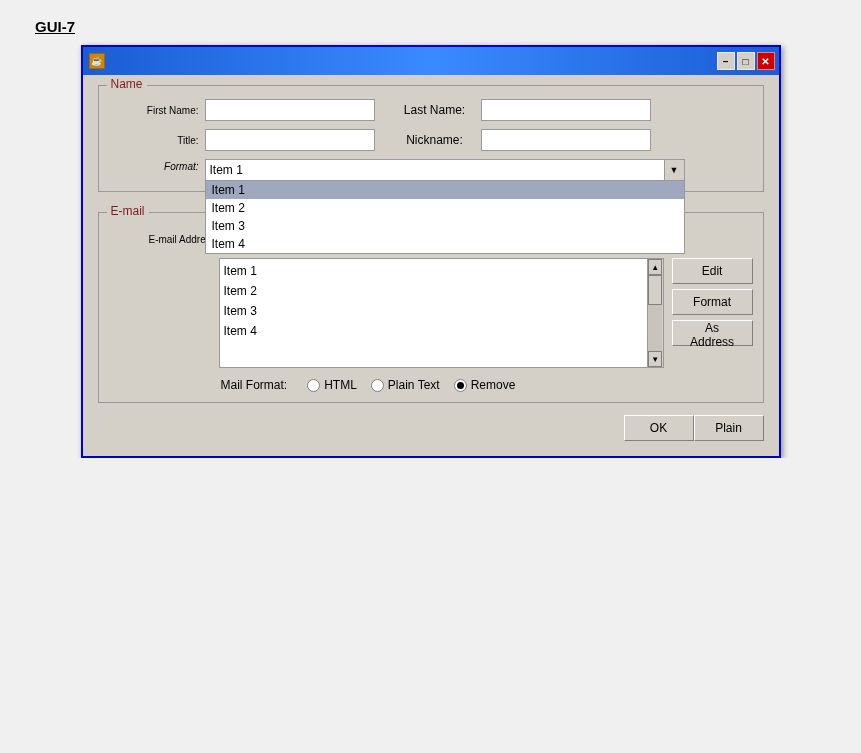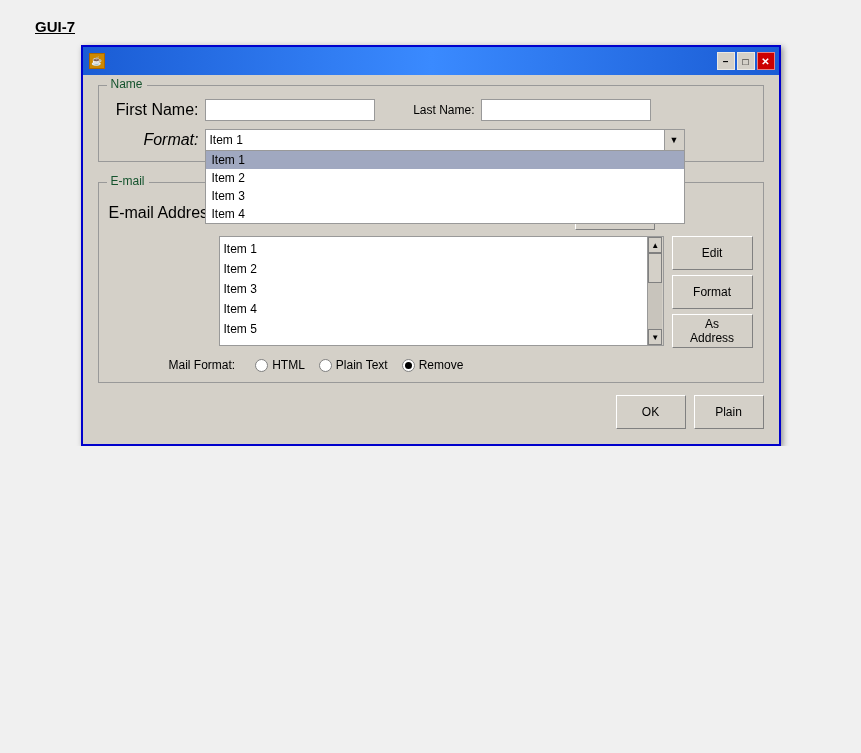--- a/index.html
+++ b/index.html
@@ -83,46 +83,46 @@
       background: #d4d0c8;
     }
     .group-box-legend {
       position: absolute;
       top: -9px;
       left: 8px;
       background: #d4d0c8;
       padding: 0 4px;
       font-size: 12px;
       font-weight: normal;
-      color: #14532d;
+      color: #7f1d1d;
     }
     .form-row {
       display: flex;
       align-items: center;
       margin-top: 8px;
     }
     .form-label {
       text-align: right;
       min-width: 90px;
       margin-right: 6px;
-      font-size: 16px;
+      font-size: 10px;
       color: #000;
     }
     .form-input {
       height: 22px;
       border: 1px solid #999;
       background: white;
       font-size: 12px;
       padding: 1px 3px;
     }
     .input-short { width: 170px; }
     .input-medium { width: 170px; }
     .spacer-label {
       min-width: 80px;
-      text-align: right;
+      text-align: center;
       margin-right: 6px;
       margin-left: 20px;
       font-size: 12px;
     }
     
     .dropdown-wrapper {
       position: relative;
       width: 480px;
     }
     .dropdown-display {
@@ -215,21 +215,21 @@
     .scrollbar-thumb {
       width: 14px;
       height: 30px;
       background: #d4d0c8;
       border: 1px solid #808080;
       position: absolute;
       top: 0;
     }
     
     .btn {
-      height: 34px;
+      height: 26px;
       min-width: 80px;
       background: #d4d0c8;
       border: 1px solid #808080;
       border-top-color: #ffffff;
       border-left-color: #ffffff;
       font-size: 12px;
       cursor: pointer;
       padding: 0 10px;
     }
     .email-actions {
@@ -267,21 +267,20 @@
     }
     .radio-dot {
       width: 7px;
       height: 7px;
       border-radius: 50%;
       background: #000;
     }
     .bottom-buttons {
       display: flex;
       justify-content: flex-end;
-      gap: 8px;
       margin-top: 12px;
     }
     .email-list-area {
       display: flex;
       align-items: flex-start;
       margin-top: 6px;
     }
   </style>
 </head>
 <body>
@@ -307,20 +306,26 @@
       <div class="group-box">
         <span class="group-box-legend">Name</span>
 
         <div class="form-row">
           <label class="form-label">First Name:</label>
           <input type="text" class="form-input input-short" value="" style="">
           <label class="form-label spacer-label">Last Name:</label>
           <input type="text" class="form-input input-medium" value="" style="">
         </div>
 
+        <div class="form-row">
+          <label class="form-label">Title:</label>
+          <input type="text" class="form-input input-short" value="" style="">
+          <label class="form-label spacer-label">Nickname:</label>
+          <input type="text" class="form-input input-medium" value="" style="">
+        </div>
 
         <div class="form-row" style="align-items:flex-start;">
           <label class="form-label" style="margin-top:2px;font-style:italic;">Format:</label>
           <div class="dropdown-wrapper">
             <div class="dropdown-display">
               <span>Item 1</span>
               <span class="dropdown-arrow">▼</span>
             </div>
             <div class="dropdown-list">
               <div class="dropdown-item selected">Item 1</div>
@@ -341,38 +346,37 @@
           <button class="btn" style="margin-left:8px;">Add</button>
         </div>
 
         <div class="email-list-area" style="margin-left:110px; margin-top:6px;">
           <div class="email-list-wrapper">
             <div class="email-list-content">
               <div>Item 1</div>
               <div>Item 2</div>
               <div>Item 3</div>
               <div>Item 4</div>
-              <div>Item 5</div>
             </div>
             <div class="scrollbar-v">
               <div class="scrollbar-arrow">▲</div>
               <div class="scrollbar-track">
                 <div class="scrollbar-thumb"></div>
               </div>
               <div class="scrollbar-arrow">▼</div>
             </div>
           </div>
           <div class="email-actions">
             <button class="btn">Edit</button>
             <button class="btn">Format</button>
             <button class="btn">As Address</button>
           </div>
         </div>
 
-        <div class="mail-format-row" style="margin-left:60px; margin-top:10px;">
+        <div class="mail-format-row" style="margin-left:112px; margin-top:10px;">
           <span class="mail-format-label">Mail Format:</span>
           <div class="radio-option">
             <div class="radio-circle"></div>
             <span>HTML</span>
           </div>
           <div class="radio-option">
             <div class="radio-circle"></div>
             <span>Plain Text</span>
           </div>
           <div class="radio-option">

